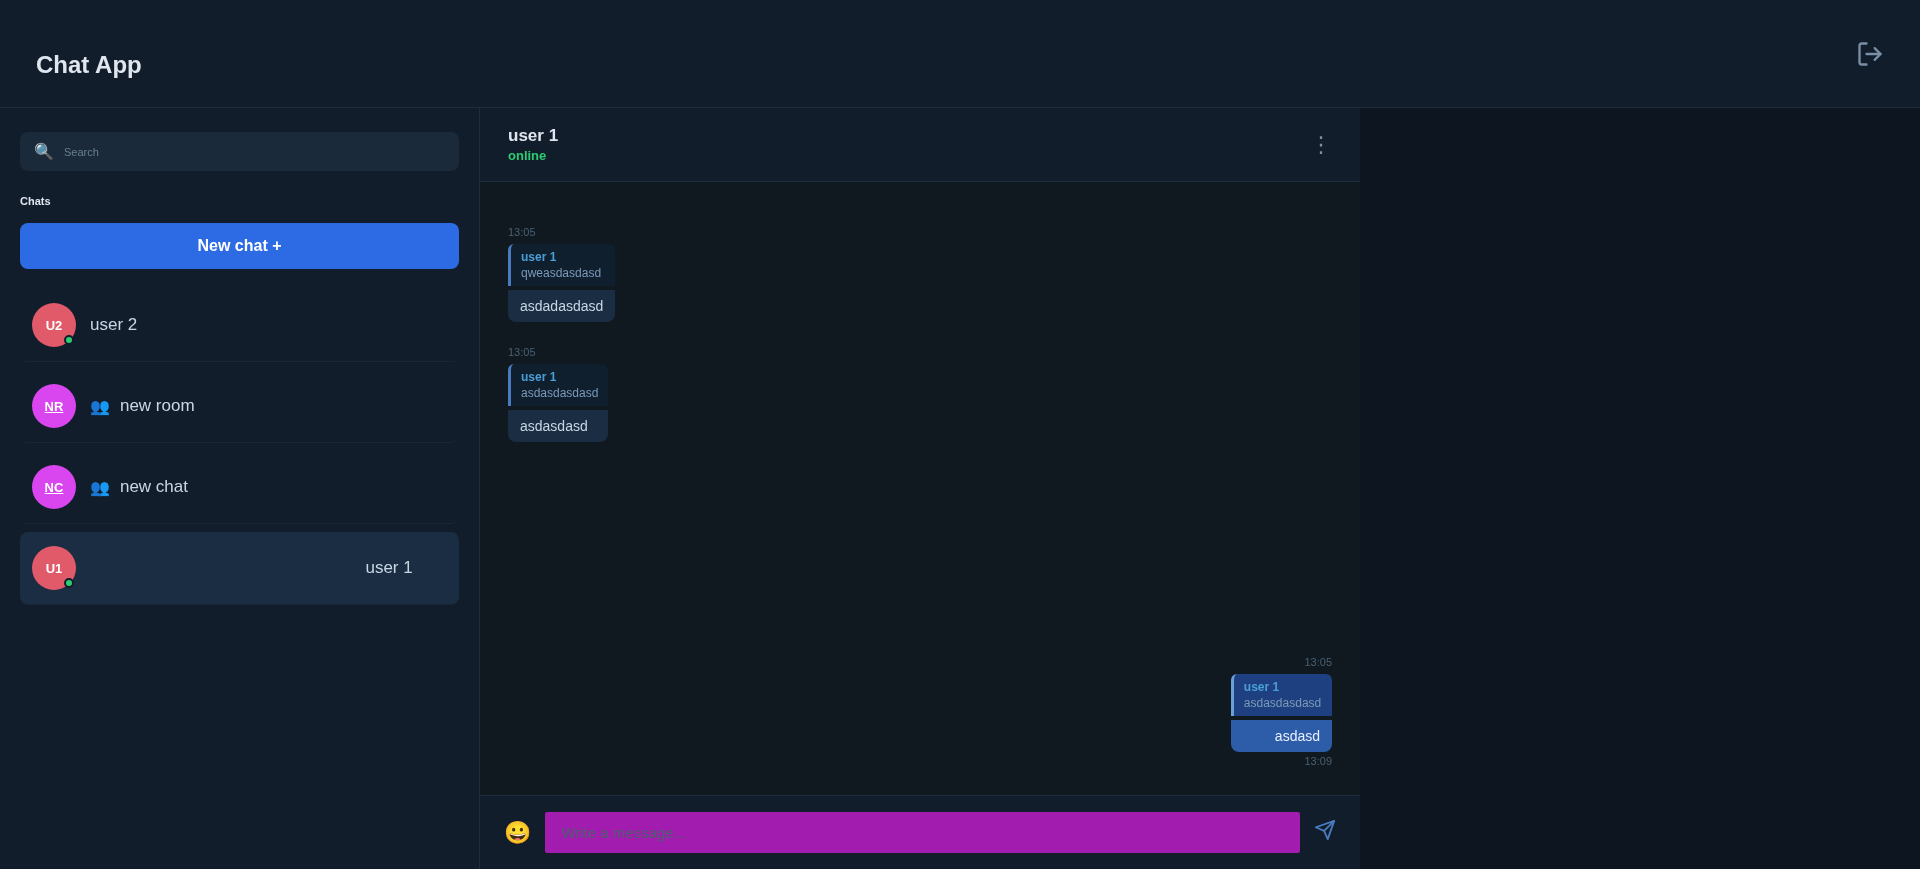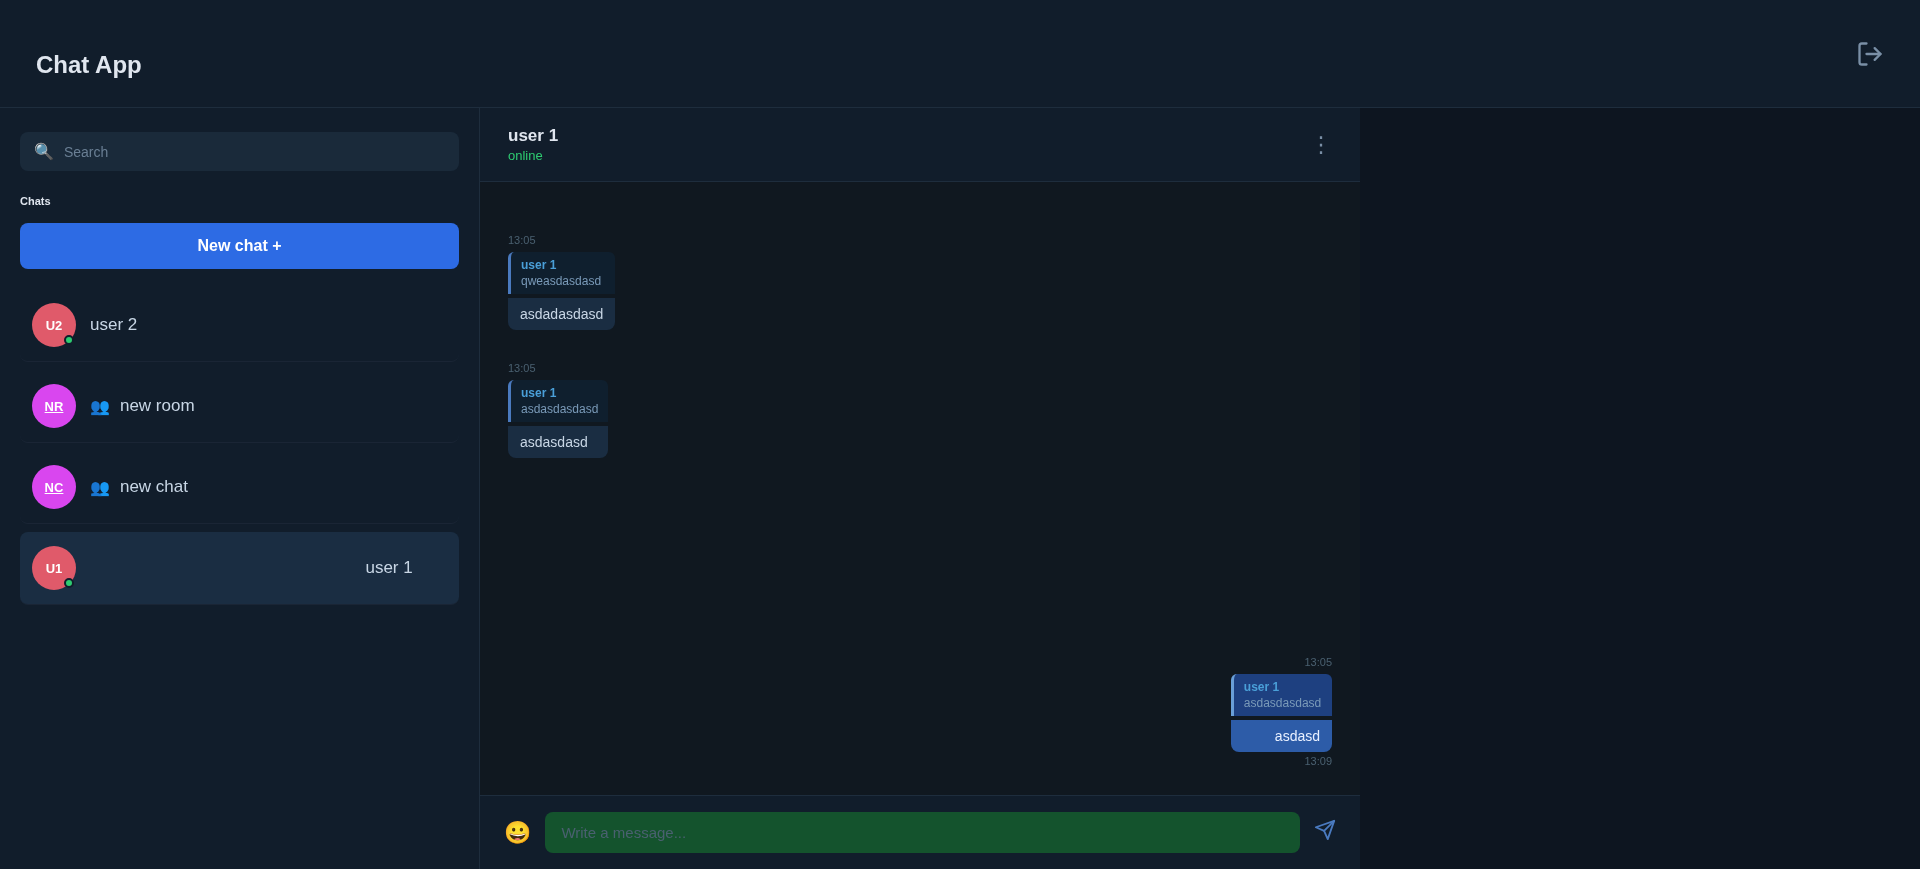--- a/index.html
+++ b/index.html
@@ -63,21 +63,21 @@
       border-radius: 8px;
       padding: 10px 14px;
       margin-bottom: 24px;
       gap: 10px;
     }
     .search-bar input {
       background: transparent;
       border: none;
       outline: none;
       color: #a0b0c0;
-      font-size: 14px;
+      font-size: 11px;
       width: 100%;
     }
     .search-bar input::placeholder { color: #6a7f94; }
     .search-icon { color: #6a7f94; font-size: 16px; }
 
     .chats-label {
       font-size: 11px;
       font-weight: 700;
       color: #e0e6ef;
       margin-bottom: 16px;
@@ -170,40 +170,40 @@
       background: #111d2b;
       padding: 18px 28px;
       border-bottom: 1px solid #1e2d3d;
       display: flex;
       align-items: center;
       justify-content: space-between;
       flex-shrink: 0;
     }
     .chat-header-info { display: flex; flex-direction: column; }
     .chat-header-name { font-size: 17px; font-weight: 700; color: #e0e6ef; }
-    .chat-header-status { font-size: 13px; color: #2ecc71; margin-top: 2px; }
+    .chat-header-status { font-size: 13px; color: #2ecc71; margin-top: 2px; font-weight: bold; }
 
     .more-icon { color: #7a8fa6; font-size: 22px; cursor: pointer; }
 
     
     .messages-area {
       flex: 1;
       overflow-y: auto;
       padding: 24px 28px;
       display: flex;
       flex-direction: column;
       gap: 0;
     }
 
     .msg-timestamp {
       font-size: 11px;
       color: #4a6070;
       text-align: left;
       margin-bottom: 6px;
-      margin-top: 28px;
+      margin-top: 20px;
     }
 
     .msg-row {
       display: flex;
       margin-bottom: 4px;
     }
     .msg-row.incoming { justify-content: flex-start; }
     .msg-row.outgoing { justify-content: flex-end; }
 
     .msg-bubble-group {
@@ -257,24 +257,24 @@
       border-top: 1px solid #1e2d3d;
       padding: 16px 24px;
       display: flex;
       align-items: center;
       gap: 14px;
       flex-shrink: 0;
     }
     .emoji-btn { font-size: 22px; cursor: pointer; color: #6a8fa8; }
     .message-input {
       flex: 1;
-      background: #14532d;
+      background: #a21caf;
       border: none;
       outline: none;
-      border-radius: 8px;
+      border-radius: 2px;
       padding: 12px 16px;
       color: #c8d6e5;
       font-size: 15px;
     }
     .message-input::placeholder { color: #4a6070; }
     .send-btn { font-size: 22px; cursor: pointer; color: #4a7abf; }
 
     
     .messages-area::-webkit-scrollbar { width: 6px; }
     .messages-area::-webkit-scrollbar-track { background: #101820; }

